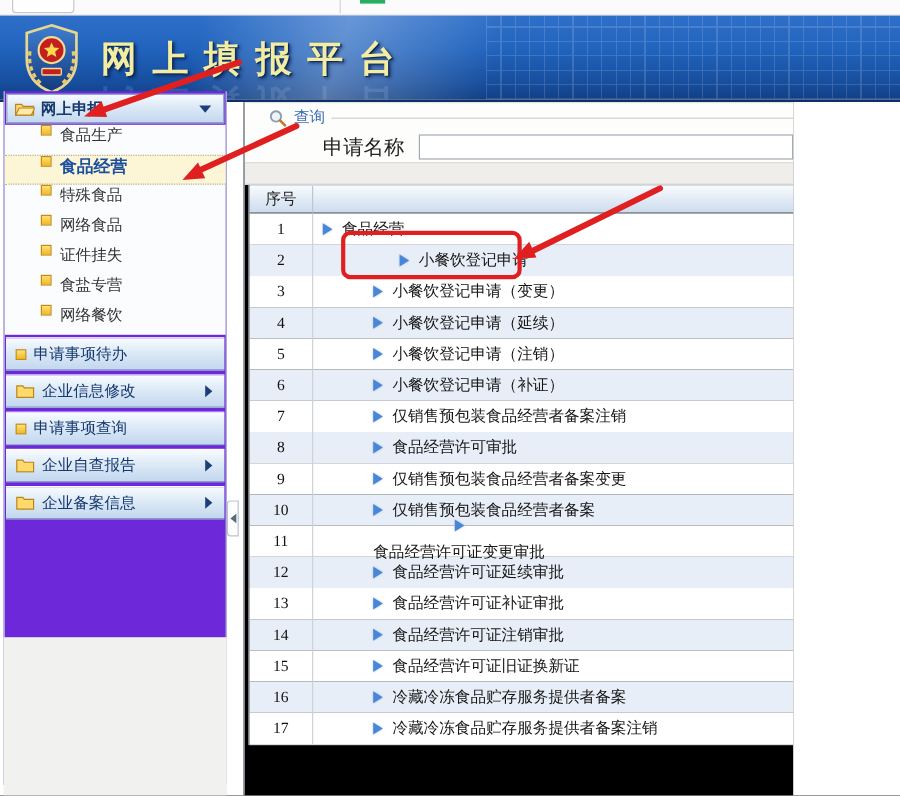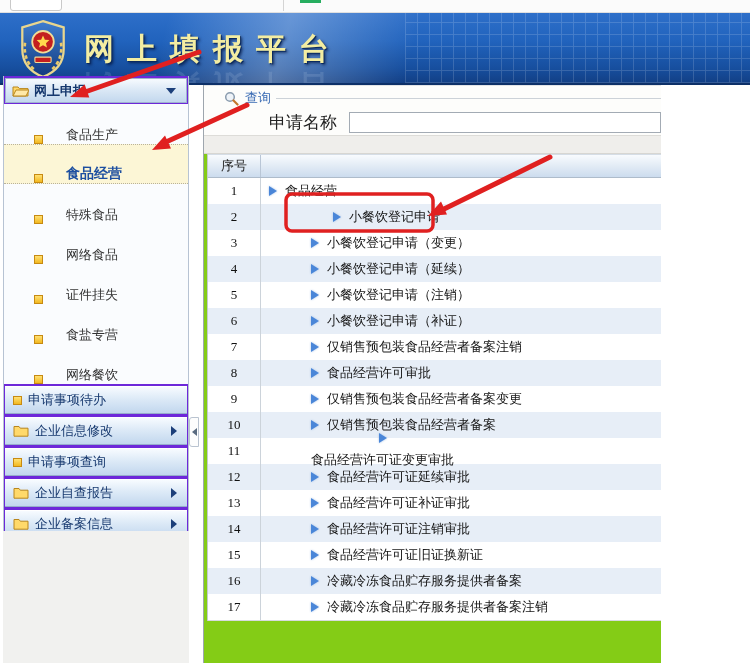--- a/index.html
+++ b/index.html
@@ -31,38 +31,38 @@
 
   
   .sidebar { position:absolute; left:3px; top:76px; width:186px; height:578px;
     background:#6d28d9; border:1px solid #b7c3d3; border-top:none; }
   .side-root { height:25px; margin:2px 1px 1px 1px; display:flex; align-items:center; gap:5px; padding:0 6px;
     background:linear-gradient(180deg,#f6fafe 0%,#dcE9f6 45%,#c3d8ee 100%);
     border:1px solid #9fb4cf; cursor:pointer; }
   .side-root-label { color:#16386e; font-size:13px; font-weight:bold; flex:1; }
   .caret-down { width:0; height:0; border-left:5px solid transparent; border-right:5px solid transparent; border-top:6px solid #1c3f7a; margin-right:4px; }
   .side-sub { background:#fafcfe; }
-  .side-sub-item { height:40px; display:flex; align-items:flex-end; gap:23px; padding-left:30px; cursor:pointer; font-size:13px; color:#333; }
+  .side-sub-item { height:25px; display:flex; align-items:flex-start; gap:7px; padding-left:30px; cursor:pointer; font-size:13px; color:#333; }
   .side-sub-item.selected { background:#fcf6d6; border-top:1px dotted #b9b29a; border-bottom:1px dotted #b9b29a;
     color:#1d4fa0; font-weight:bold; font-size:14px; }
   .sq-bullet { width:9px; height:9px; background:linear-gradient(180deg,#ffe175,#f2b81f); border:1px solid #c78a12; flex:none; }
   .side-groups { margin-top:2px; }
   .side-group { height:28px; margin:0 1px 3px 1px; display:flex; align-items:center; gap:6px; padding:0 8px;
     background:linear-gradient(180deg,#f7fbff 0%,#ddeaf7 45%,#c2d7ee 100%);
     border-top:1px solid #fff; border-bottom:1px solid #96adcb; cursor:pointer; }
   .side-group-label { color:#16386e; font-size:13px; flex:1; }
   .caret-right { width:0; height:0; border-top:5px solid transparent; border-bottom:5px solid transparent; border-left:6px solid #1c3f7a; margin-right:2px; }
   .side-filler { position:absolute; left:3px; top:531px; width:186px; height:132px; background:#f1f1ef; }
 
   .collapse-handle { position:absolute; left:189px; top:417px; width:10px; height:30px; background:#fdfdfd;
     border:1px solid #b9c3d0; border-radius:3px 0 0 3px; display:flex; align-items:center; justify-content:center; cursor:pointer; }
   .collapse-handle .tri-left { width:0; height:0; border-top:4px solid transparent; border-bottom:4px solid transparent; border-right:5px solid #5a6b80; }
 
   
-  .main { position:absolute; left:203px; top:85px; width:458px; height:578px; background:#84cc16; border-left:1px solid #9ea6ae; }
+  .main { position:absolute; left:203px; top:85px; width:458px; height:578px; background:#000000; border-left:1px solid #9ea6ae; }
   .query-panel { position:relative; height:50px; background:#fdfdfb; border-top:1px solid #e2e4e6; }
   .query-legend { position:absolute; left:20px; top:3px; display:flex; align-items:center; gap:6px; }
   .query-label { color:#3b6cb4; font-size:13px; }
   .legend-rule { position:absolute; left:72px; right:0; top:12px; height:1px; background:#ccd2d8; }
   .query-row { position:absolute; left:0; top:22px; width:100%; height:28px; display:flex; align-items:center; }
   .field-label { margin-left:65px; font-size:17px; color:#222; }
   .field-input { margin-left:12px; flex:1; height:21px; border:1px solid #a3abb4; background:#fff; font-size:13px; padding:0 4px; }
   .panel-gap { height:19px; background:#efeeeb; border-top:1px solid #dddcd8; border-bottom:1px solid #d7d6d2; }
 
   

